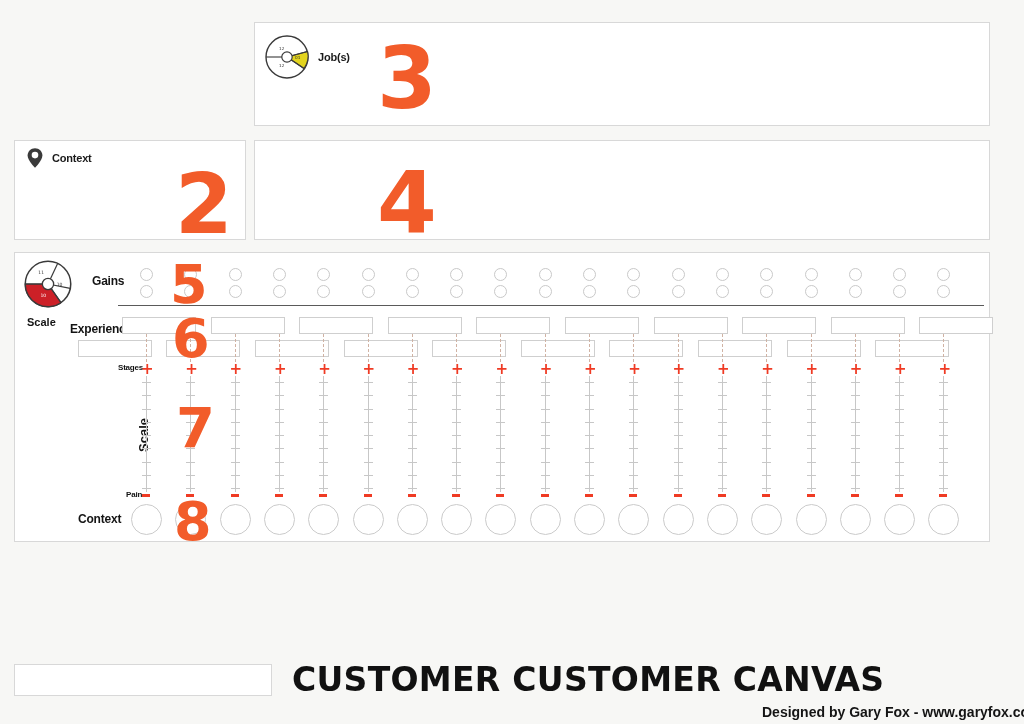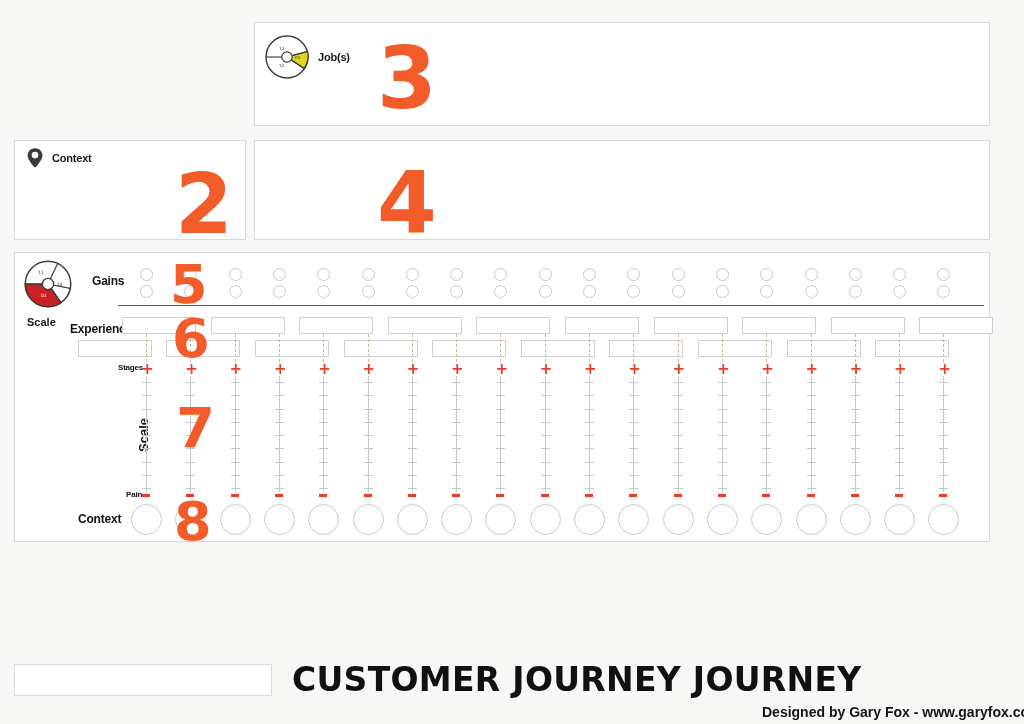--- a/index.html
+++ b/index.html
@@ -576,16 +576,16 @@
       <div class="prio-circle" style="left: 928.4px; top: 504px;"></div>
     </div>
 
   <div class="bignum" style="left:170px; top:258px; font-size:54px;">5</div>
   <div class="bignum" style="left:172px; top:312px; font-size:54px;">6</div>
   <div class="bignum" style="left:176px; top:400px; font-size:56px;">7</div>
   <div class="bignum" style="left:174px; top:495px; font-size:54px;">8</div>
 
 
   <div class="panel" id="p-footbox"></div>
-  <div id="footer-title">CUSTOMER JOURNEY JOURNEY</div>
+  <div id="footer-title">CUSTOMER CUSTOMER CANVAS</div>
   <div id="footer-credit">Designed by Gary Fox - www.garyfox.co</div>
 
 </div>
 
 </body></html>

